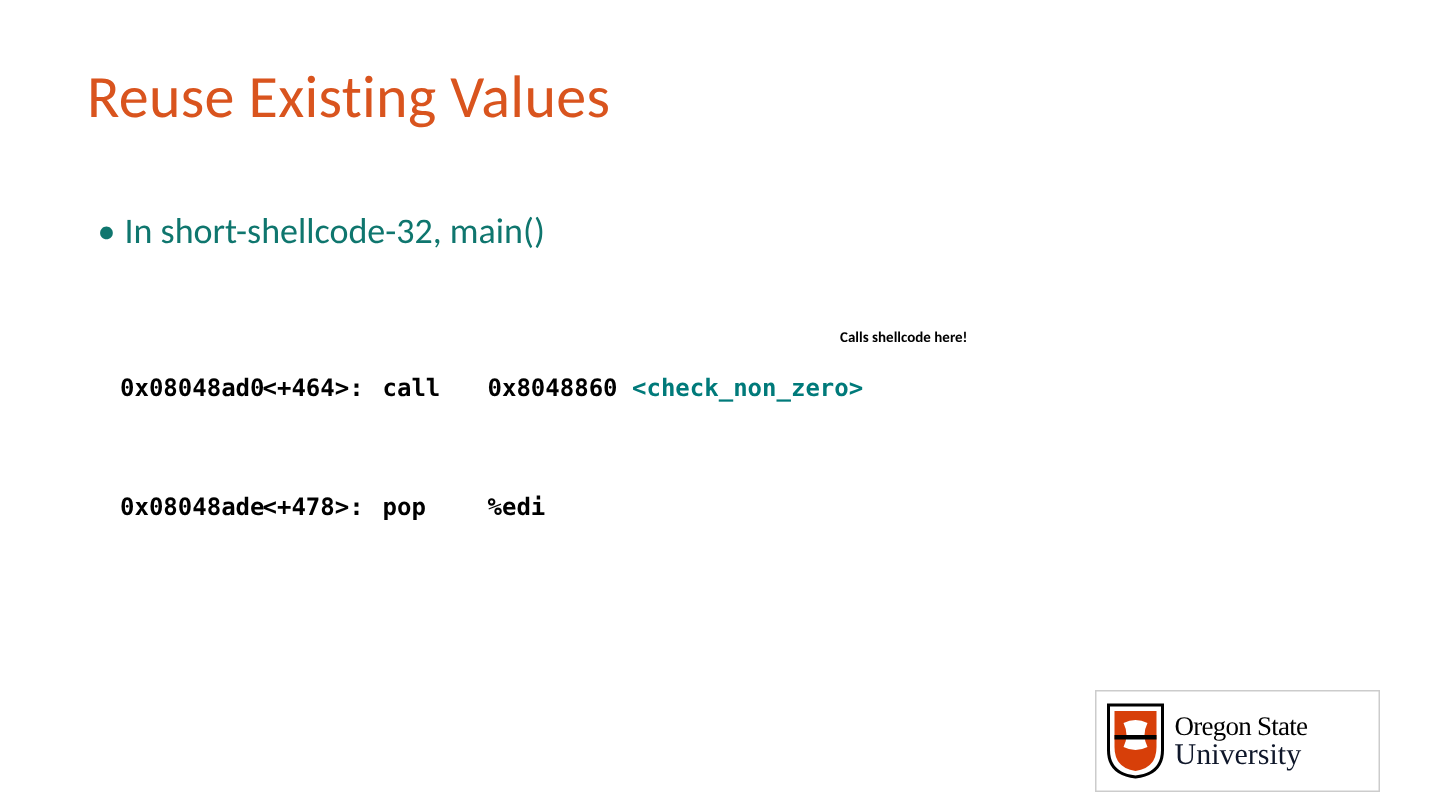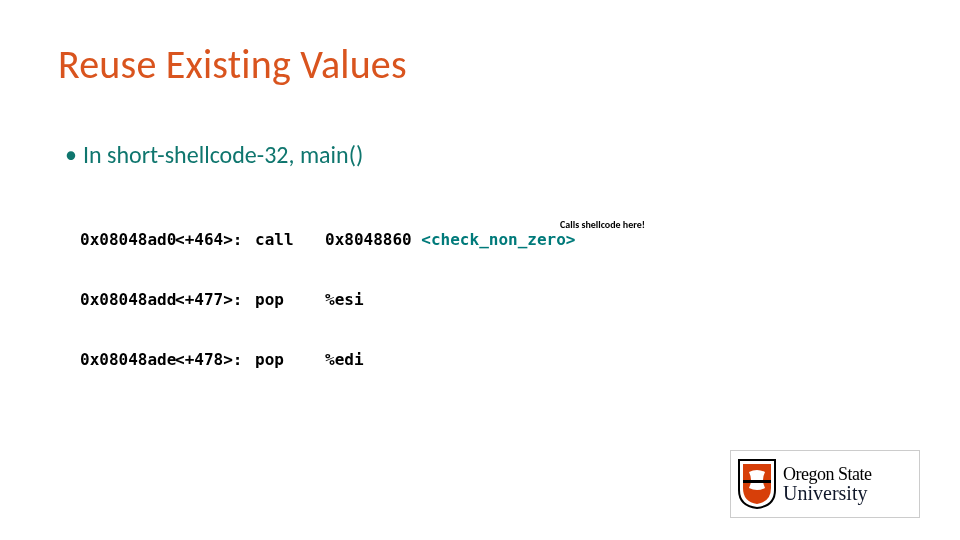--- a/index.html
+++ b/index.html
@@ -44,38 +44,39 @@
     top: 190px;
     font-family: "DejaVu Sans Mono", "Consolas", monospace;
     font-size: 16px;
     font-weight: 700;
     line-height: 1.25;
     white-space: pre;
     color: #000;
   }
   .code-line {
     display: block;
+    margin-top: 19px;
   }
   .addr { display:inline-block; width: 95px; }
   .off  { display:inline-block; width: 80px; }
   .mnem { display:inline-block; width: 70px; }
   .op   { display:inline-block; }
   .cyan { color: #007a7a; }
   .annotation {
     position: absolute;
     left: 560px;
     top: 218px;
     font-size: 10px;
     font-weight: 700;
     color: #000;
   }
   .logo {
     position: absolute;
     right: 40px;
-    bottom: 22px;
+    bottom: 12px;
     width: 190px;
     height: 68px;
     border: 1px solid #ccc;
     background: #fff;
     box-sizing: border-box;
     display: flex;
     align-items: center;
     padding: 4px 6px;
   }
   .logo-shield {
@@ -106,21 +107,20 @@
 <div class="slide">
 
   <div class="title">Reuse Existing Values</div>
 
   <div class="bullet">
     <span class="dot">•</span><span>In short-shellcode-32, main()</span>
   </div>
 
   <div class="code-block">
     <span class="code-line"><span class="addr">0x08048ad0</span><span class="off">&lt;+464&gt;:</span><span class="mnem">call</span><span class="op"><span>0x8048860 </span><span class="cyan">&lt;check_non_zero&gt;</span></span></span>
-    <span class="code-line"><span class="addr">0x08048add</span><span class="off">&lt;+477&gt;:</span><span class="mnem">pop</span><span class="op">%esi</span></span>
     <span class="code-line"><span class="addr">0x08048ade</span><span class="off">&lt;+478&gt;:</span><span class="mnem">pop</span><span class="op">%edi</span></span>
     
     
     
     
     
     
   </div>
 
   <div class="annotation">Calls shellcode here!</div>

